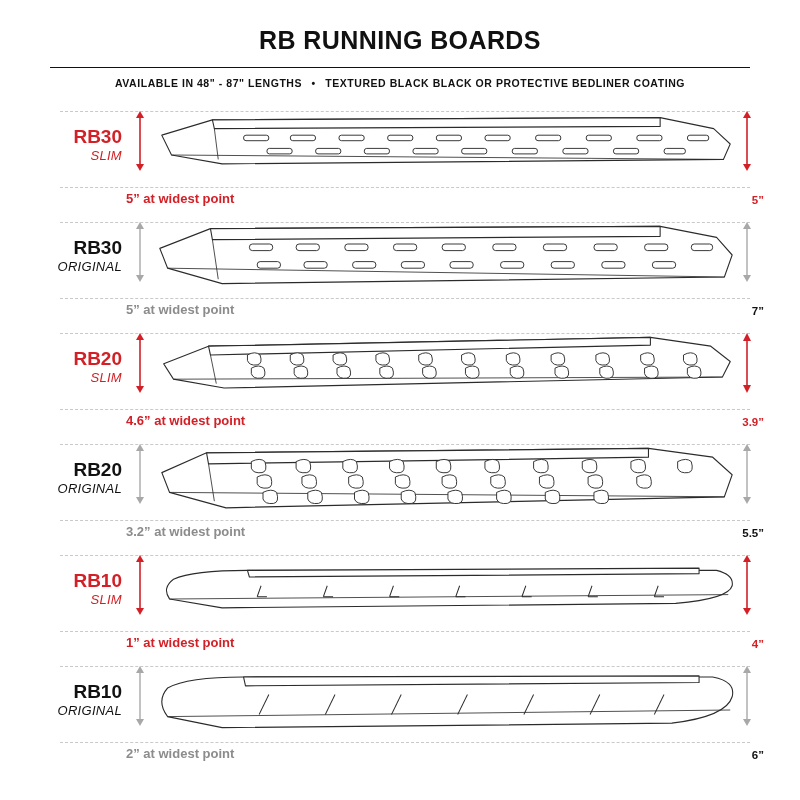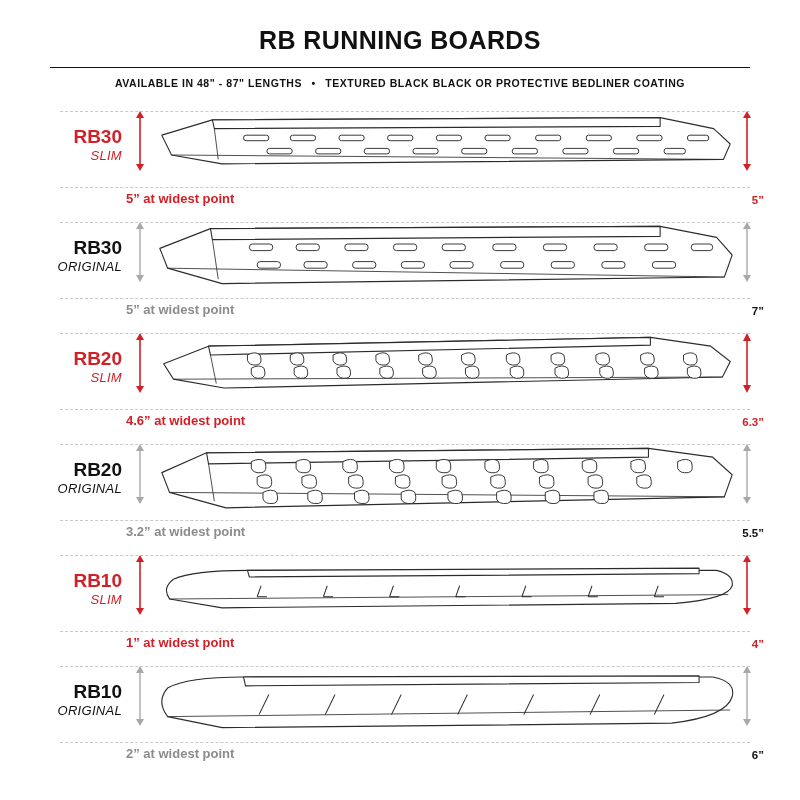--- a/index.html
+++ b/index.html
@@ -334,21 +334,21 @@
             <path d="M366,32 q8,-4 13,0 q3,8 -3,9 q-8,1 -10,-4 z"></path>
             <path d="M412,32 q8,-4 13,0 q3,8 -3,9 q-8,1 -10,-4 z"></path>
             <path d="M458,32 q8,-4 13,0 q3,8 -3,9 q-8,1 -10,-4 z"></path>
             <path d="M504,32 q8,-4 13,0 q3,8 -3,9 q-8,1 -10,-4 z"></path>
             <path d="M548,32 q8,-4 13,0 q3,8 -3,9 q-8,1 -10,-4 z"></path>
           </g>
         </svg>
       </div>
 
       <div class="dim-left red-text">4.6” at widest point</div>
-      <div class="dim-right red-text">6.3”</div>
+      <div class="dim-right red-text">3.9”</div>
     </div>
 
     <div class="row">
       <div class="guide-top"></div>
       <div class="guide-bottom"></div>
 
       <div class="label dark">
         <div class="model">RB20</div>
         <div class="variant">ORIGINAL</div>
       </div>

